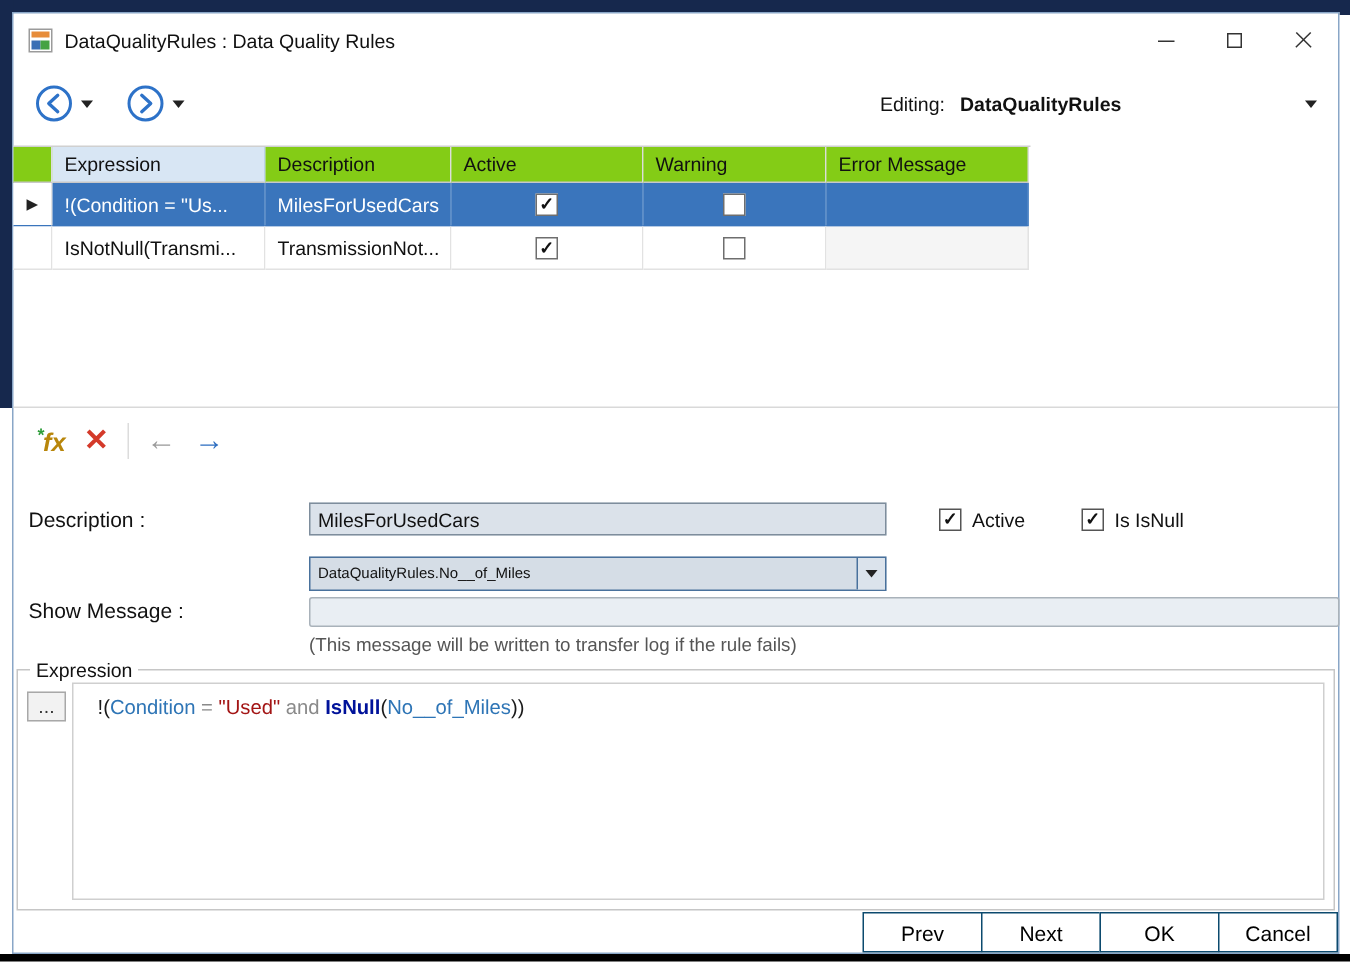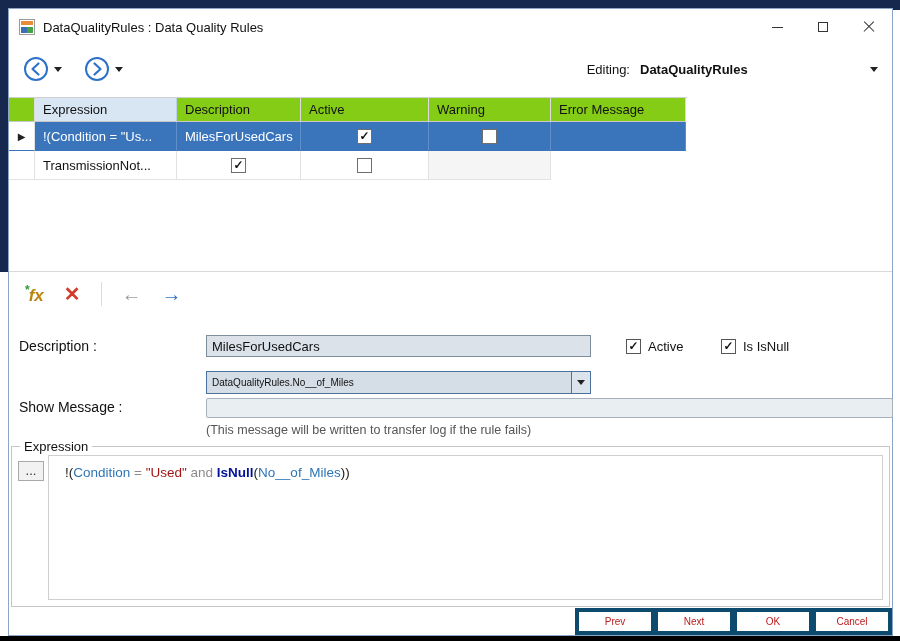--- a/index.html
+++ b/index.html
@@ -49,21 +49,21 @@
   .g-c.center { justify-content:center; padding:0; }
   .row-sel .g-c { background:#3a75bc; color:#fff; border-right-color:#5d8fc9; border-bottom-color:#3a75bc; }
   .row-sel .g-c.row-head, .g-c.row-head { background:#fff; color:#111; border-right-color:#e2e2e2; }
   .g-c.shaded { background:#f5f5f5; }
   .selector { font-size:10px; color:#222; }
   .cb { width:15px; height:15px; background:#fff; border:1px solid #6e6e6e; display:flex; align-items:center; justify-content:center;
         font-size:12px; font-weight:bold; color:#111; line-height:1; }
 
   
   .sep-line { position:absolute; left:0; right:0; top:262px; border-top:1px solid #d9d9d9; }
-  .fx-toolbar { position:absolute; left:0; top:263px; right:0; height:44px; display:flex; align-items:center; padding-left:16px; gap:20px; }
+  .fx-toolbar { position:absolute; left:0; top:263px; right:0; height:44px; display:flex; align-items:center; padding-left:16px; gap:12px; }
   .fx-icon { font-size:17px; font-weight:bold; font-style:italic; color:#b8860b; font-family:"Liberation Serif", serif; }
   .fx-star { color:#2e9e3a; font-size:12px; vertical-align:super; font-style:normal; margin-right:-1px; }
   .delete-icon { color:#d43a2a; font-weight:bold; font-size:20px; line-height:1; }
   .vsep { width:1px; height:24px; background:#dcdcdc; }
   .arrow-left { color:#9b9b9b; font-size:20px; font-weight:bold; line-height:1; }
   .arrow-right { color:#2f6fc1; font-size:20px; font-weight:bold; line-height:1; }
 
   
   .flabel { position:absolute; left:10px; font-size:14px; color:#111; }
   .lbl-desc { top:326px; line-height:22px; }
@@ -91,22 +91,22 @@
   .code-area { position:absolute; left:36px; top:8px; right:6px; bottom:6px; border:1px solid #cfcfcf; background:#fff;
                padding:8px 4px 8px 16px; font-family:"DejaVu Sans Mono", monospace; font-size:13.5px; white-space:pre; overflow:hidden; }
   .tok-plain { color:#1a1a1a; }
   .tok-field { color:#2e75b6; }
   .tok-operator { color:#8a8a8a; }
   .tok-string { color:#a31515; }
   .tok-function { color:#00129a; font-weight:bold; }
 
   
   .footer { position:absolute; right:0; top:599px; display:flex; }
-  .btn { width:80px; height:27px; border:4px solid #0c4a6e; background:#fff; margin-left:-1px;
-         display:flex; align-items:center; justify-content:center; font-size:10px; color:#b91c1c; cursor:default; }
+  .btn { width:80px; height:27px; border:1px solid #0c4a6e; background:#fff; margin-left:-1px;
+         display:flex; align-items:center; justify-content:center; font-size:14px; color:#000000; cursor:default; }
 </style>
 </head>
 <body>
 
 <div class="bg-top"></div>
 <div class="bg-left"></div>
 
 <div class="dialog">
 
   <div class="titlebar">
@@ -175,20 +175,21 @@
       <div class="g-c center">
         <div class="cb">✓</div>
       </div>
       <div class="g-c center">
         <div class="cb"></div>
       </div>
       <div class="g-c"></div>
     </div>
     <div class="grid-row">
       <div class="g-c center row-head"></div>
+      <div class="g-c">IsNotNull(Transmi...</div>
       <div class="g-c">TransmissionNot...</div>
       <div class="g-c center">
         <div class="cb">✓</div>
       </div>
       <div class="g-c center">
         <div class="cb"></div>
       </div>
       <div class="g-c shaded"></div>
     </div>
   </div>

